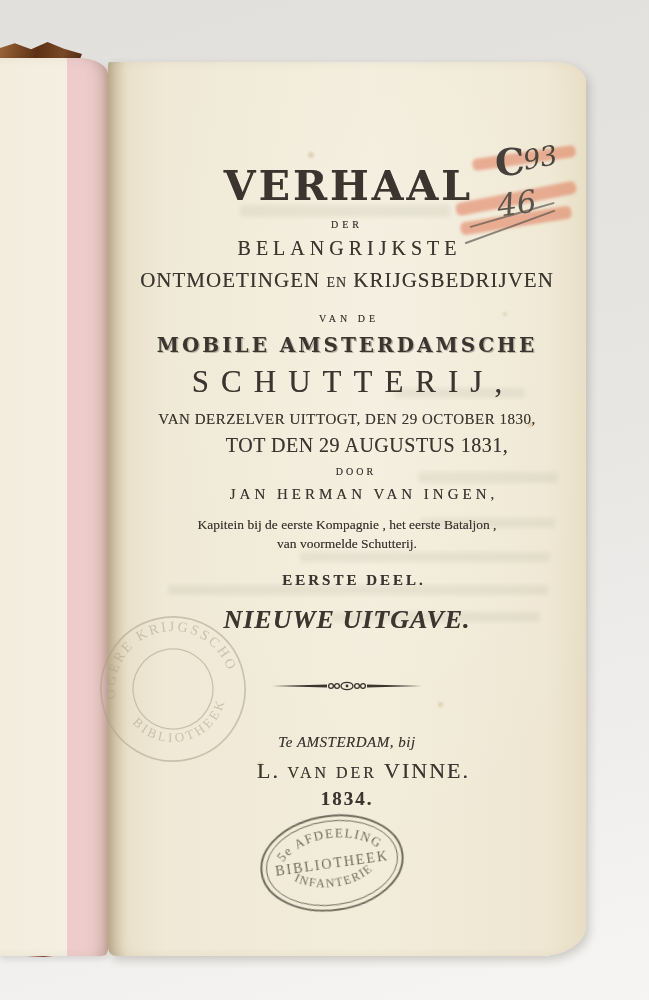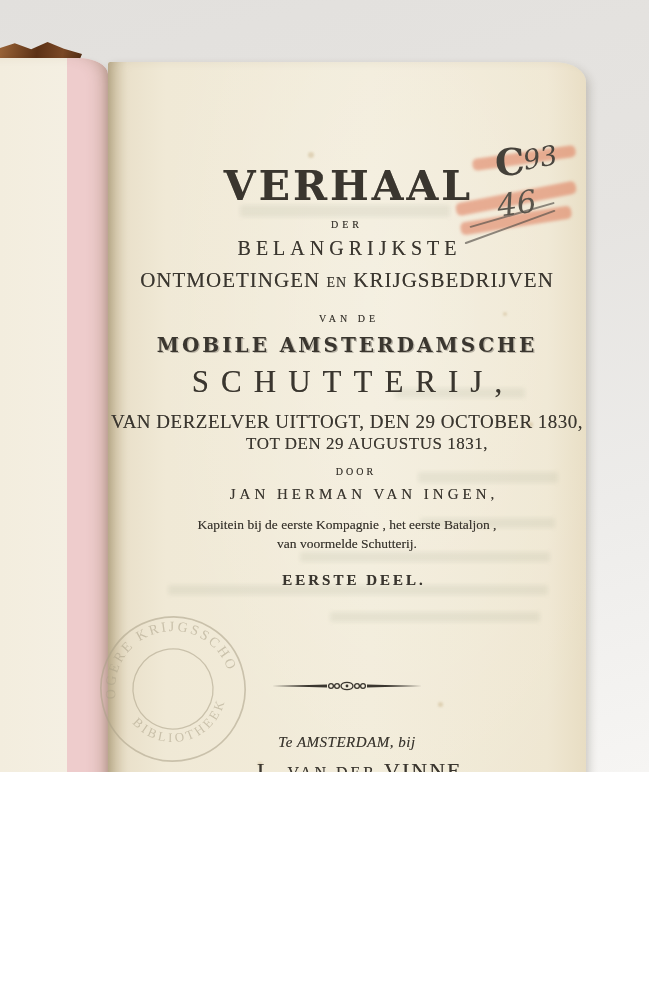--- a/index.html
+++ b/index.html
@@ -1,21 +1,21 @@
 <!DOCTYPE html>
 <html><head>
 <meta charset="utf-8">
 <style>
   html,body { margin:0; padding:0; }
   body {
     width:649px; height:1000px; overflow:hidden;
     font-family:"Liberation Serif", serif;
   }
   .photo {
-    position:relative; width:649px; height:772px; overflow:hidden;
+    position:relative; width:649px; height:1000px; overflow:hidden;
     background:linear-gradient(165deg,#e2e0dd 0%,#e6e4e1 40%,#edecea 70%,#f6f5f3 100%);
   }
 
   
   .leather-top {
     position:absolute; left:0; top:42px; width:82px; height:24px;
     background:linear-gradient(100deg,#9a6438 0%,#5c3115 45%,#7a4826 75%,#4d2a12 100%);
     clip-path:polygon(0 25%,18% 5%,38% 30%,58% 0,78% 28%,100% 50%,94% 100%,0 92%);
   }
   .leather-bottom {
@@ -47,22 +47,22 @@
   }
   .l-title        { top:100px; font-family:"DejaVu Serif",serif; font-weight:bold; font-size:41px; letter-spacing:3px; padding-left:3px; }
   .l-der          { top:157px; font-size:10px; letter-spacing:4px; }
   .l-sub1         { top:175px; font-size:20px; letter-spacing:5px; padding-left:5px; }
   .l-sub2         { top:206px; font-size:21px; letter-spacing:1px; }
   .l-sub2 .sm     { font-size:14px; }
   .l-vande        { top:251px; font-size:10px; letter-spacing:4px; padding-left:4px; }
   .l-corps1       { top:271px; font-family:"DejaVu Serif",serif; font-weight:bold; font-size:20px; letter-spacing:3px;
                     text-shadow:1.3px 1.3px 0 rgba(58,54,47,.30); }
   .l-corps2       { top:302px; font-size:31px; letter-spacing:12px; padding-left:12px; }
-  .l-camp1        { top:349px; font-size:19px; letter-spacing:.5px; }
-  .l-camp2        { top:372px; font-size:17px; letter-spacing:.5px;margin-left:40px; }
+  .l-camp1        { top:349px; font-size:15px; letter-spacing:.5px; }
+  .l-camp2        { top:372px; font-size:20px; letter-spacing:.5px;margin-left:40px; }
   .l-door         { top:404px; font-size:10px; letter-spacing:3px; padding-left:18px; }
   .l-author       { top:424px; font-size:15px; letter-spacing:4px; padding-left:16px;margin-left:18px; }
   .l-rank1        { top:455px; font-size:13.5px; }
   .l-rank2        { top:474px; font-size:13.5px; }
   .l-part         { top:510px; font-size:15px; font-weight:bold; letter-spacing:3px; padding-left:14px; }
   .l-edition      { top:543px; font-size:26px; font-weight:bold; font-style:italic; letter-spacing:1px; }
   .l-rule         { top:616px; }
   .l-place        { top:672px; font-size:15px; font-style:italic; letter-spacing:.5px; }
   .l-publisher    { top:696px; font-size:22px; letter-spacing:2px;margin-left:33px; }
   .l-publisher .mid { font-size:16px; letter-spacing:3px; }
@@ -126,20 +126,21 @@
     <div class="line l-vande">VAN DE</div>
     <div class="line l-corps1">MOBILE AMSTERDAMSCHE</div>
     <div class="line l-corps2">SCHUTTERIJ,</div>
     <div class="line l-camp1">VAN DERZELVER UITTOGT, DEN 29 OCTOBER 1830,</div>
     <div class="line l-camp2">TOT DEN 29 AUGUSTUS 1831,</div>
     <div class="line l-door">DOOR</div>
     <div class="line l-author">JAN HERMAN VAN INGEN,</div>
     <div class="line l-rank1">Kapitein bij de eerste Kompagnie , het eerste Bataljon ,</div>
     <div class="line l-rank2">van voormelde Schutterij.</div>
     <div class="line l-part">EERSTE DEEL.</div>
+    <div class="line l-edition">NIEUWE UITGAVE.</div>
 
     <div class="line l-rule">
       <svg width="150" height="12" viewBox="0 0 150 12">
         <polygon points="0,6 55,4.6 55,7.4" fill="#3a362f"></polygon>
         <polygon points="150,6 95,4.6 95,7.4" fill="#3a362f"></polygon>
         <circle cx="59" cy="6" r="2.4" fill="none" stroke="#3a362f" stroke-width="1.3"></circle>
         <circle cx="65" cy="6" r="2.4" fill="none" stroke="#3a362f" stroke-width="1.3"></circle>
         <ellipse cx="75" cy="6" rx="6" ry="3.6" fill="none" stroke="#3a362f" stroke-width="1.4"></ellipse>
         <circle cx="75" cy="6" r="1.4" fill="#3a362f"></circle>
         <circle cx="85" cy="6" r="2.4" fill="none" stroke="#3a362f" stroke-width="1.3"></circle>

